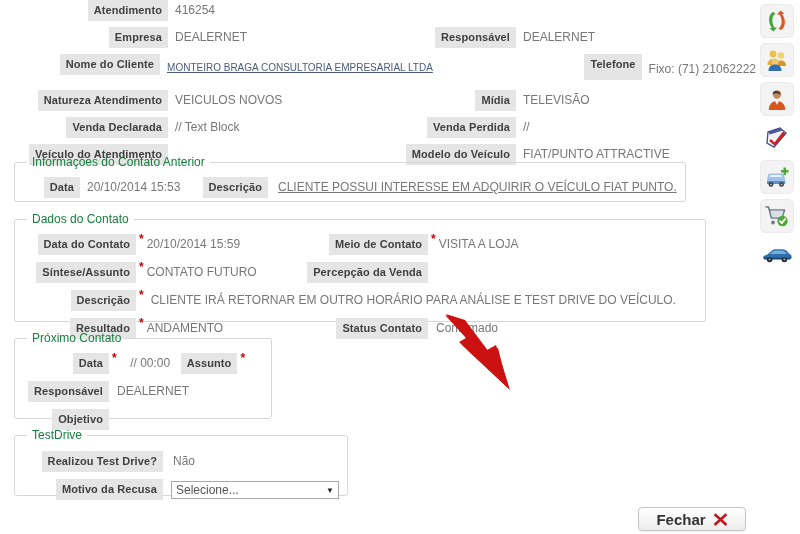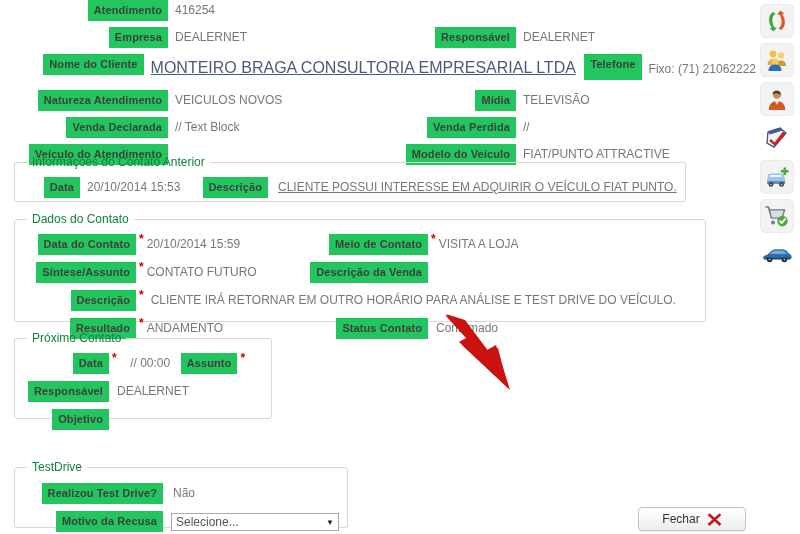--- a/index.html
+++ b/index.html
@@ -7,21 +7,21 @@
     margin: 0; padding: 0;
     width: 800px; height: 534px;
     background: #ffffff;
     font-family: "Liberation Sans", sans-serif;
     overflow: hidden;
   }
   #root { position: relative; width: 800px; height: 534px; }
 
   
   .lbl {
-    background: #22c55e;
+    background: #e5e5e5;
     color: #3f3f3f;
     font-weight: bold;
     font-size: 11px;
     text-align: center;
     padding: 3px 6px 3px 6px;
     white-space: nowrap;
     line-height: 15px;
     letter-spacing: .1px;
   }
   .val {
@@ -34,21 +34,21 @@
   .req {
     color: #cc0000;
     font-size: 12px;
     font-weight: bold;
     line-height: 10px;
     vertical-align: super;
     padding: 0 2px 0 3px;
   }
   .link {
     color: #4a5a78;
-    font-size: 16px;
+    font-size: 10px;
     text-decoration: underline;
     cursor: pointer;
   }
 
   
   .topgrid { position: absolute; left: 0; top: 0; width: 756px; }
   .trow { display: flex; align-items: flex-start; margin-bottom: 8px; }
   .c-lbl-l { width: 168px; display: flex; justify-content: flex-end; }
   .c-val-l { width: 180px; }
   .c-lbl-r { width: 168px; display: flex; justify-content: flex-end; }
@@ -98,21 +98,21 @@
     left: 638px; top: 507px;
     width: 108px; height: 24px;
     border: 1px solid #c4c4c4;
     border-radius: 4px;
     background: linear-gradient(#ffffff, #ededed);
     display: flex; align-items: center; justify-content: center;
     gap: 7px;
     cursor: pointer;
     box-shadow: 0 1px 1px rgba(0,0,0,.07);
   }
-  .btn-close span.t { font-size: 12px; font-weight: normal; color: #333; }
+  .btn-close span.t { font-size: 15px; font-weight: bold; color: #333; }
 
   
   .rail { position: absolute; left: 758px; top: 0; width: 42px; height: 534px; }
   .ric {
     position: absolute; left: 2px;
     width: 34px; height: 34px;
     border-radius: 6px;
     display: flex; align-items: center; justify-content: center;
     cursor: pointer;
   }
@@ -253,21 +253,21 @@
 
     <div class="frow">
       <div style="width:113px;display:flex;justify-content:flex-end;">
         <div class="lbl">Síntese/Assunto</div>
       </div>
       <div style="display:flex;align-items:flex-start;width:185px;">
         <span class="req">*</span>
         <div class="val" style="padding-left:1px;">CONTATO FUTURO</div>
       </div>
       <div style="width:107px;display:flex;justify-content:flex-end;">
-        <div class="lbl">Descrição da Venda</div>
+        <div class="lbl">Percepção da Venda</div>
       </div>
       <div style="display:flex;align-items:flex-start;">
         <div class="val" style="padding-left:8px;"></div>
       </div>
     </div>
 
     <div class="frow">
       <div style="width:113px;display:flex;justify-content:flex-end;">
         <div class="lbl">Descrição</div>
       </div>
@@ -319,21 +319,21 @@
     </div>
 
     <div class="frow">
       <div style="width:86px;display:flex;justify-content:flex-end;">
         <div class="lbl">Objetivo</div>
       </div>
       <div class="val" style="padding-left:8px;"></div>
     </div>
   </fieldset>
 
-  <fieldset style="left:14px; top:428px; width:330px; height:68px;margin-top:32px;">
+  <fieldset style="left:14px; top:428px; width:330px; height:68px;">
     <legend>TestDrive</legend>
 
     <div class="frow" style="margin-top:3px;">
       <div style="width:140px;display:flex;justify-content:flex-end;">
         <div class="lbl">Realizou Test Drive?</div>
       </div>
       <div class="val" style="padding-left:10px;">Não</div>
     </div>
 
     <div class="frow" style="align-items:center;">

